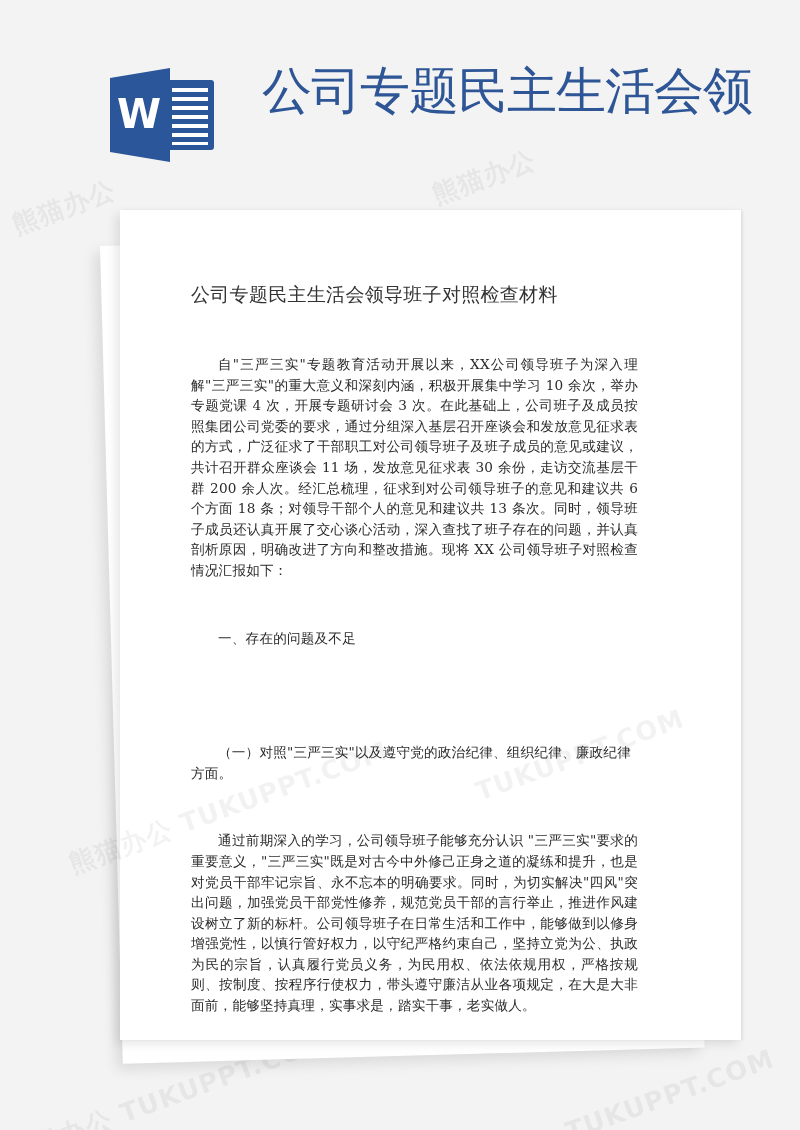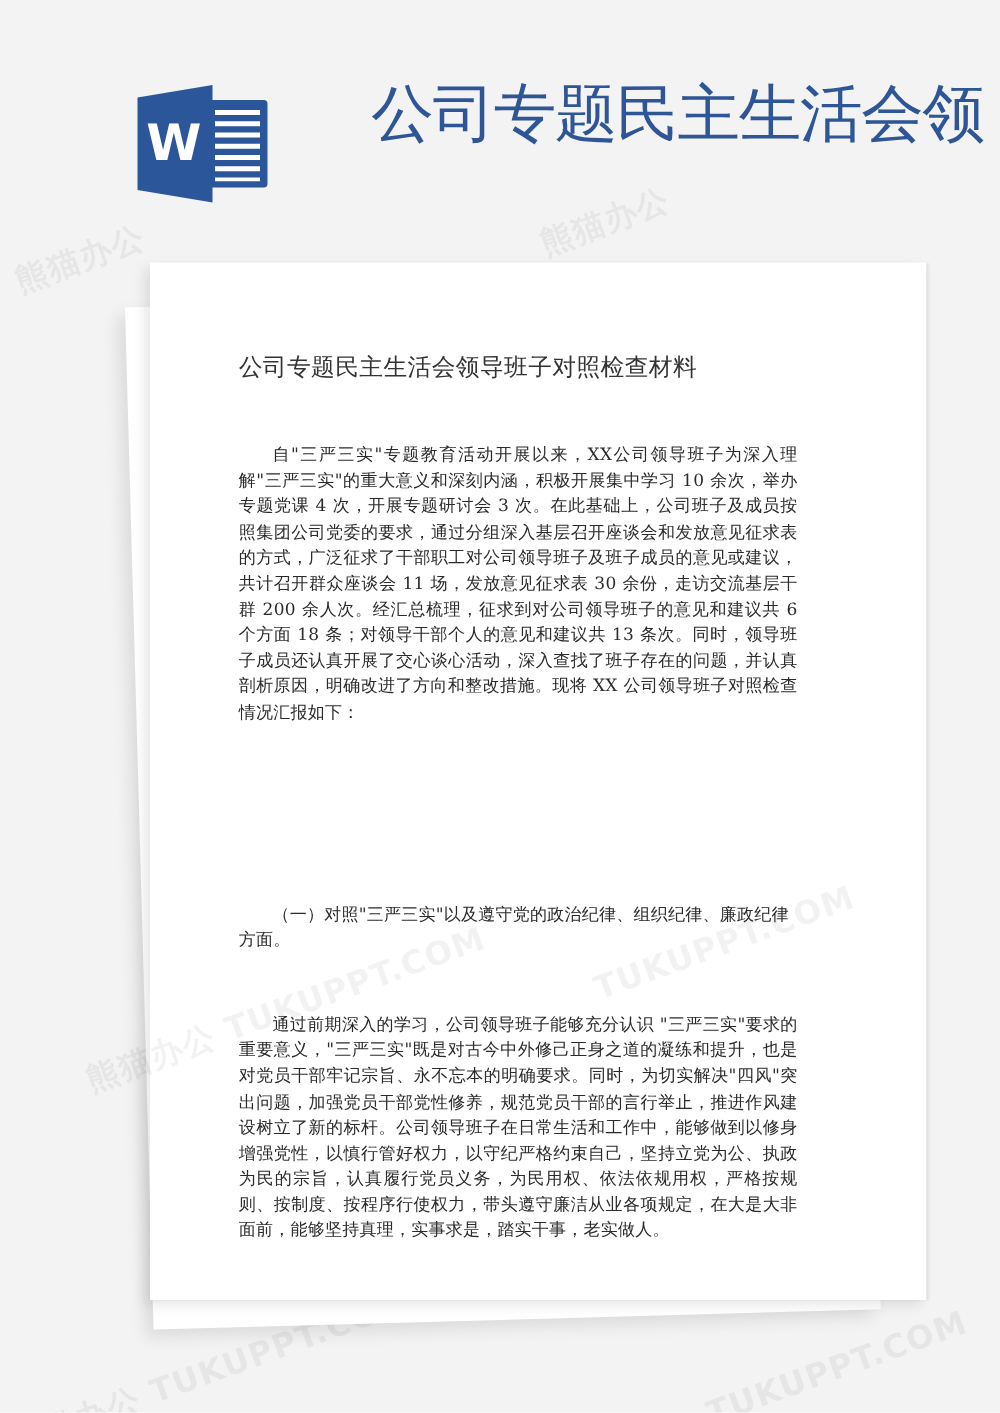--- a/index.html
+++ b/index.html
@@ -8,21 +8,21 @@
     background: #f3f3f3;
     font-family: "DejaVu Serif", "Liberation Serif", serif;
   }
   .banner { position: absolute; left: 0; top: 0; width: 800px; height: 200px; }
   .word-icon { position: absolute; left: 108px; top: 66px; width: 108px; height: 98px; }
   .banner-title {
     position: absolute; left: 262px; top: 62px; width: 520px;
     color: #2e5596; font-family: "DejaVu Sans", "Liberation Sans", sans-serif;
     font-size: 50px; line-height: 58px; letter-spacing: -1px;
   }
-  .banner-title div { white-space: nowrap; margin-left: 35px; }
+  .banner-title div { white-space: nowrap; }
 
   .watermark {
     position: absolute; color: rgba(0,0,0,0.05); font-family: "DejaVu Sans", sans-serif;
     font-size: 26px; font-weight: bold; transform: rotate(-20deg); white-space: nowrap;
     pointer-events: none; letter-spacing: 1px;
   }
 
   .page-back {
     position: absolute; left: 100px; top: 246px; width: 582px; height: 818px;
     background: #ffffff; transform: rotate(-1.6deg); transform-origin: 0 0;
@@ -70,20 +70,21 @@
 <div class="watermark" style="left:0px; top:1080px;">熊猫办公 TUKUPPT.COM</div>
 <div class="watermark" style="left:560px; top:1080px;">TUKUPPT.COM</div>
 
 <div class="page-back"></div>
 
 <div class="page-main">
   <div class="doc">
     <h1 class="doc-title">公司专题民主生活会领导班子对照检查材料</h1>
     <p class="para">自"三严三实"专题教育活动开展以来，XX公司领导班子为深入理解"三严三实"的重大意义和深刻内涵，积极开展集中学习 10 余次，举办专题党课 4 次，开展专题研讨会 3 次。在此基础上，公司班子及成员按照集团公司党委的要求，通过分组深入基层召开座谈会和发放意见征求表的方式，广泛征求了干部职工对公司领导班子及班子成员的意见或建议，共计召开群众座谈会 11 场，发放意见征求表 30 余份，走访交流基层干群 200 余人次。经汇总梳理，征求到对公司领导班子的意见和建议共 6 个方面 18 条；对领导干部个人的意见和建议共 13 条次。同时，领导班子成员还认真开展了交心谈心活动，深入查找了班子存在的问题，并认真剖析原因，明确改进了方向和整改措施。现将 XX 公司领导班子对照检查情况汇报如下：</p>
     <div class="gap-l"></div>
+    <p class="heading">一、存在的问题及不足</p>
     <div class="gap-l"></div>
     <div class="gap-l"></div>
     <p class="heading">（一）对照"三严三实"以及遵守党的政治纪律、组织纪律、廉政纪律方面。</p>
     <div class="gap-l"></div>
     <p class="para">通过前期深入的学习，公司领导班子能够充分认识 "三严三实"要求的重要意义，"三严三实"既是对古今中外修己正身之道的凝练和提升，也是对党员干部牢记宗旨、永不忘本的明确要求。同时，为切实解决"四风"突出问题，加强党员干部党性修养，规范党员干部的言行举止，推进作风建设树立了新的标杆。公司领导班子在日常生活和工作中，能够做到以修身增强党性，以慎行管好权力，以守纪严格约束自己，坚持立党为公、执政为民的宗旨，认真履行党员义务，为民用权、依法依规用权，严格按规则、按制度、按程序行使权力，带头遵守廉洁从业各项规定，在大是大非面前，能够坚持真理，实事求是，踏实干事，老实做人。</p>
   </div>
 </div>
 
 <div class="watermark" style="left:60px; top:790px;">熊猫办公 TUKUPPT.COM</div>
 <div class="watermark" style="left:470px; top:740px;">TUKUPPT.COM</div>

